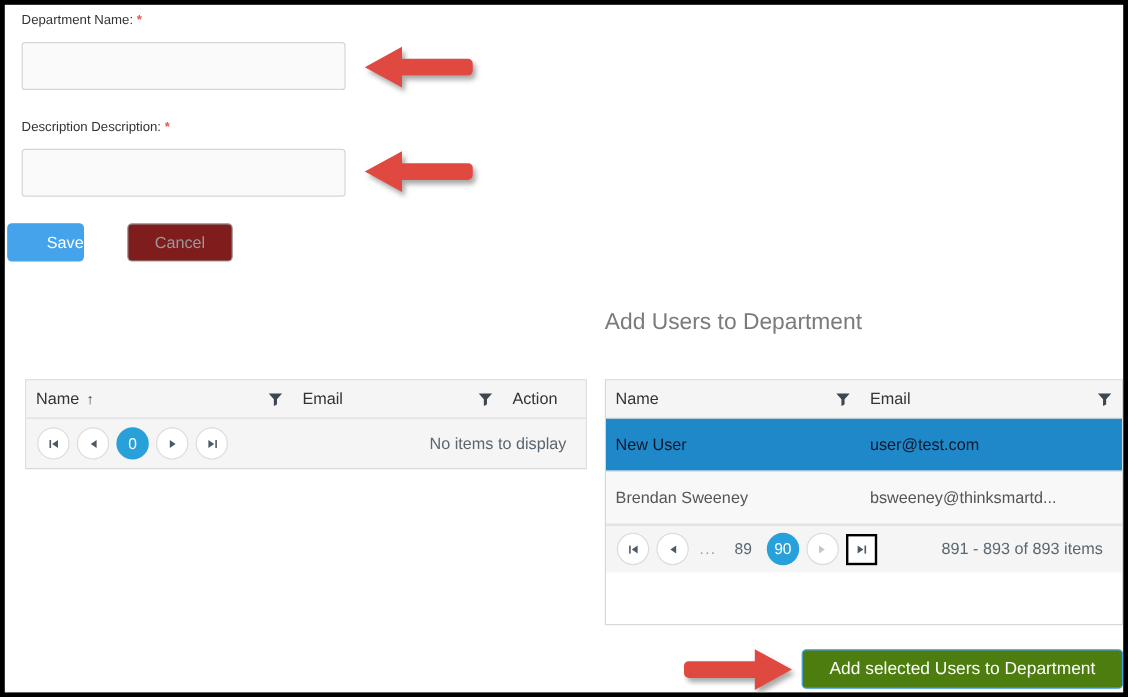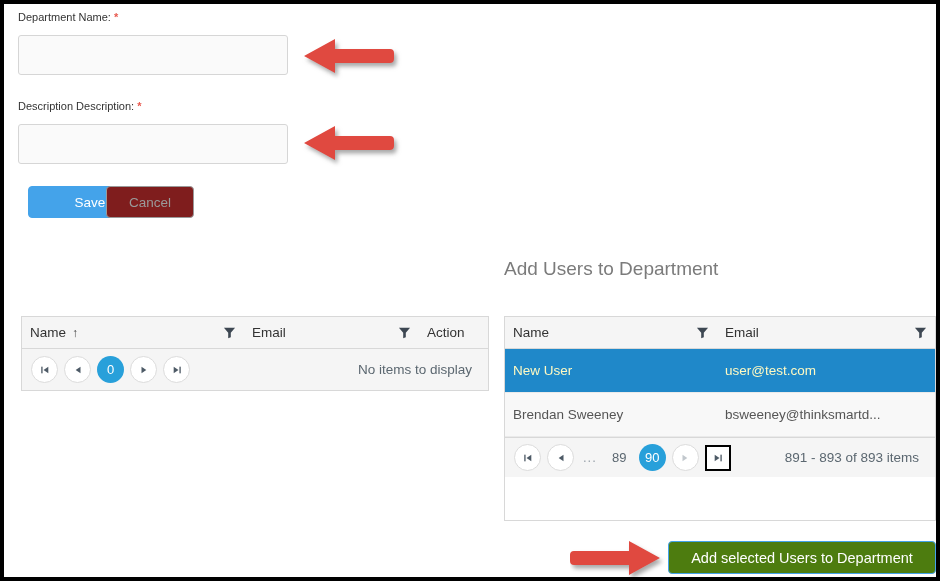--- a/index.html
+++ b/index.html
@@ -119,21 +119,21 @@
     display: flex;
     align-items: center;
     height: 44px;
     font-size: 13.5px;
     color: #555555;
     border-bottom: 1px solid #eaeaea;
   }
   .grid-row.alt { background: #f8f8f8; }
   .grid-row.selected {
     background: #1f88c9;
-    color: #fef9c3;
+    color: #0f172a;
   }
   .gr-cell {
     padding: 0 8px;
     overflow: hidden;
     white-space: nowrap;
     text-overflow: ellipsis;
   }
 
   
   .pager {
@@ -233,21 +233,21 @@
     <span class="req-star">*</span>
   </div>
   <input class="text-input" type="text" style="left: 14px; top: 31px; width: 270px; height: 40px;" placeholder="">
 
   <div class="field-label" style="left:14px; top:96px;">
     <span>Description Description:</span>
     <span class="req-star">*</span>
   </div>
   <input class="text-input" type="text" style="left: 14px; top: 120px; width: 270px; height: 40px;" placeholder="">
 
-  <button class="btn-save" style="left:24px; top:182px; width:92px; height:32px;padding-left:32px;">Save</button>
+  <button class="btn-save" style="left:2px; top:182px; width:64px; height:32px;padding-left:32px;">Save</button>
   <button class="btn-cancel" style="left:102px; top:182px; width:88px; height:32px;">Cancel</button>
 
 
   <div class="grid" style="left:17px; top:312px; width:468px; height:75px;">
     <div class="grid-head">
       <div class="gh-cell" style="width:222px;">
         <span class="gh-title">Name</span>
         <span class="sort-arrow">↑</span>
         <span class="filter-icon">
           <svg viewBox="0 0 14 14" width="13" height="13">

